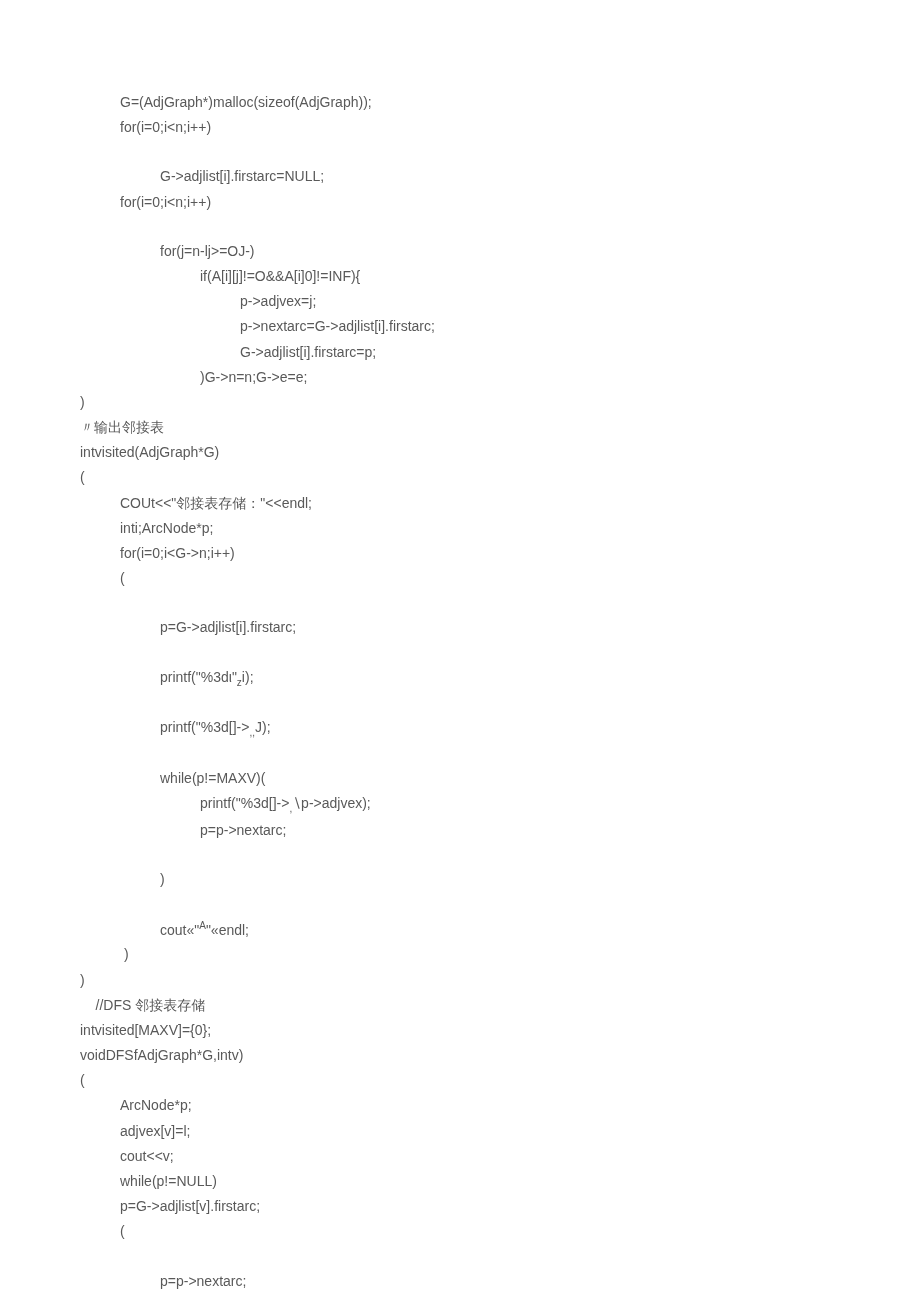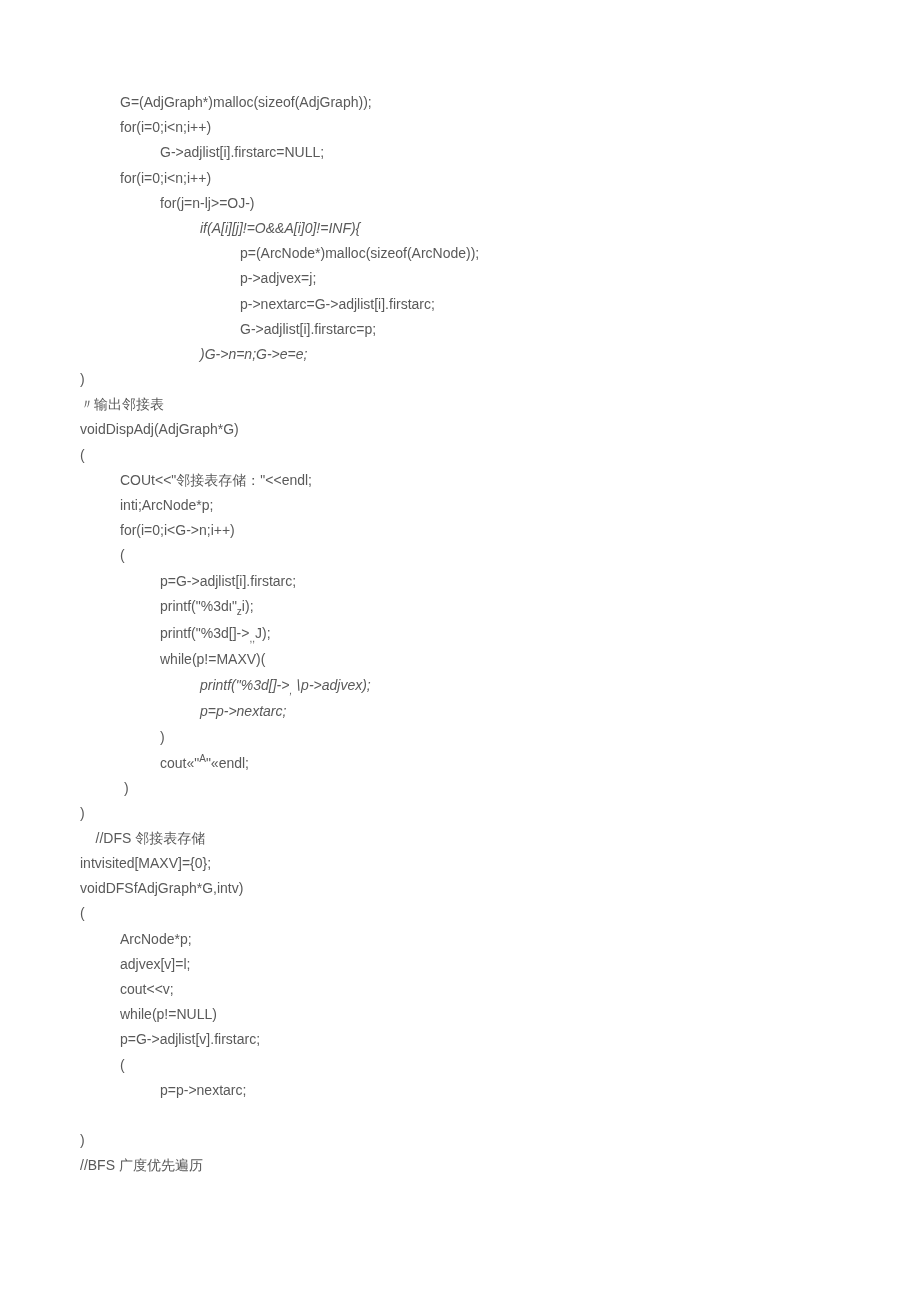--- a/index.html
+++ b/index.html
@@ -13,45 +13,44 @@
     width: 920px;
   }
   .page {
     padding: 90px 68px 60px 80px;
   }
   .code-line {
     white-space: pre;
     font-family: inherit;
   }
   .i1 { padding-left: 40px; }
-  .i2 { padding-left: 80px; }
-  .i3 { padding-left: 120px; font-style: italic; }
+  .i2 { padding-left: 80px; margin-top: 24px; }
+  .i3 { padding-left: 120px; }
   .i4 { padding-left: 160px; }
   .sup { font-size: 10px; vertical-align: super; }
   .sub { font-size: 10px; vertical-align: sub; }
 </style>
 </head>
 <body>
 
 <div class="page">
   <div id="code-block">
       <div class="code-line i1">G=(AdjGraph*)malloc(sizeof(AdjGraph));</div>
       <div class="code-line i1">for(i=0;i&lt;n;i++)</div>
       <div class="code-line i2">G-&gt;adjlist[i].firstarc=NULL;</div>
       <div class="code-line i1">for(i=0;i&lt;n;i++)</div>
       <div class="code-line i2">for(j=n-lj&gt;=OJ-)</div>
       <div class="code-line i3">if(A[i][j]!=O&amp;&amp;A[i]0]!=INF){</div>
-      <div class="code-line i4">p=(ArcNode*)malloc(sizeof(ArcNode));</div>
       <div class="code-line i4">p-&gt;adjvex=j;</div>
       <div class="code-line i4">p-&gt;nextarc=G-&gt;adjlist[i].firstarc;</div>
       <div class="code-line i4">G-&gt;adjlist[i].firstarc=p;</div>
       <div class="code-line i3">)G-&gt;n=n;G-&gt;e=e;</div>
       <div class="code-line ">)</div>
       <div class="code-line ">〃输出邻接表</div>
-      <div class="code-line ">voidDispAdj(AdjGraph*G)</div>
+      <div class="code-line ">intvisited(AdjGraph*G)</div>
       <div class="code-line ">(</div>
       <div class="code-line i1">COUt&lt;&lt;"邻接表存储："&lt;&lt;endl;</div>
       <div class="code-line i1">inti;ArcNode*p;</div>
       <div class="code-line i1">for(i=0;i&lt;G-&gt;n;i++)</div>
       <div class="code-line i1">(</div>
       <div class="code-line i2">p=G-&gt;adjlist[i].firstarc;</div>
       <div class="code-line i2">printf("%3dι"<span class="sub">z</span>i);</div>
       <div class="code-line i2">printf("%3d[]-&gt;<span class="sub">,,</span>J);</div>
       <div class="code-line i2">while(p!=MAXV)(</div>
       <div class="code-line i3">printf("%3d[]-&gt;<span class="sub">,</span>∖p-&gt;adjvex);</div>

